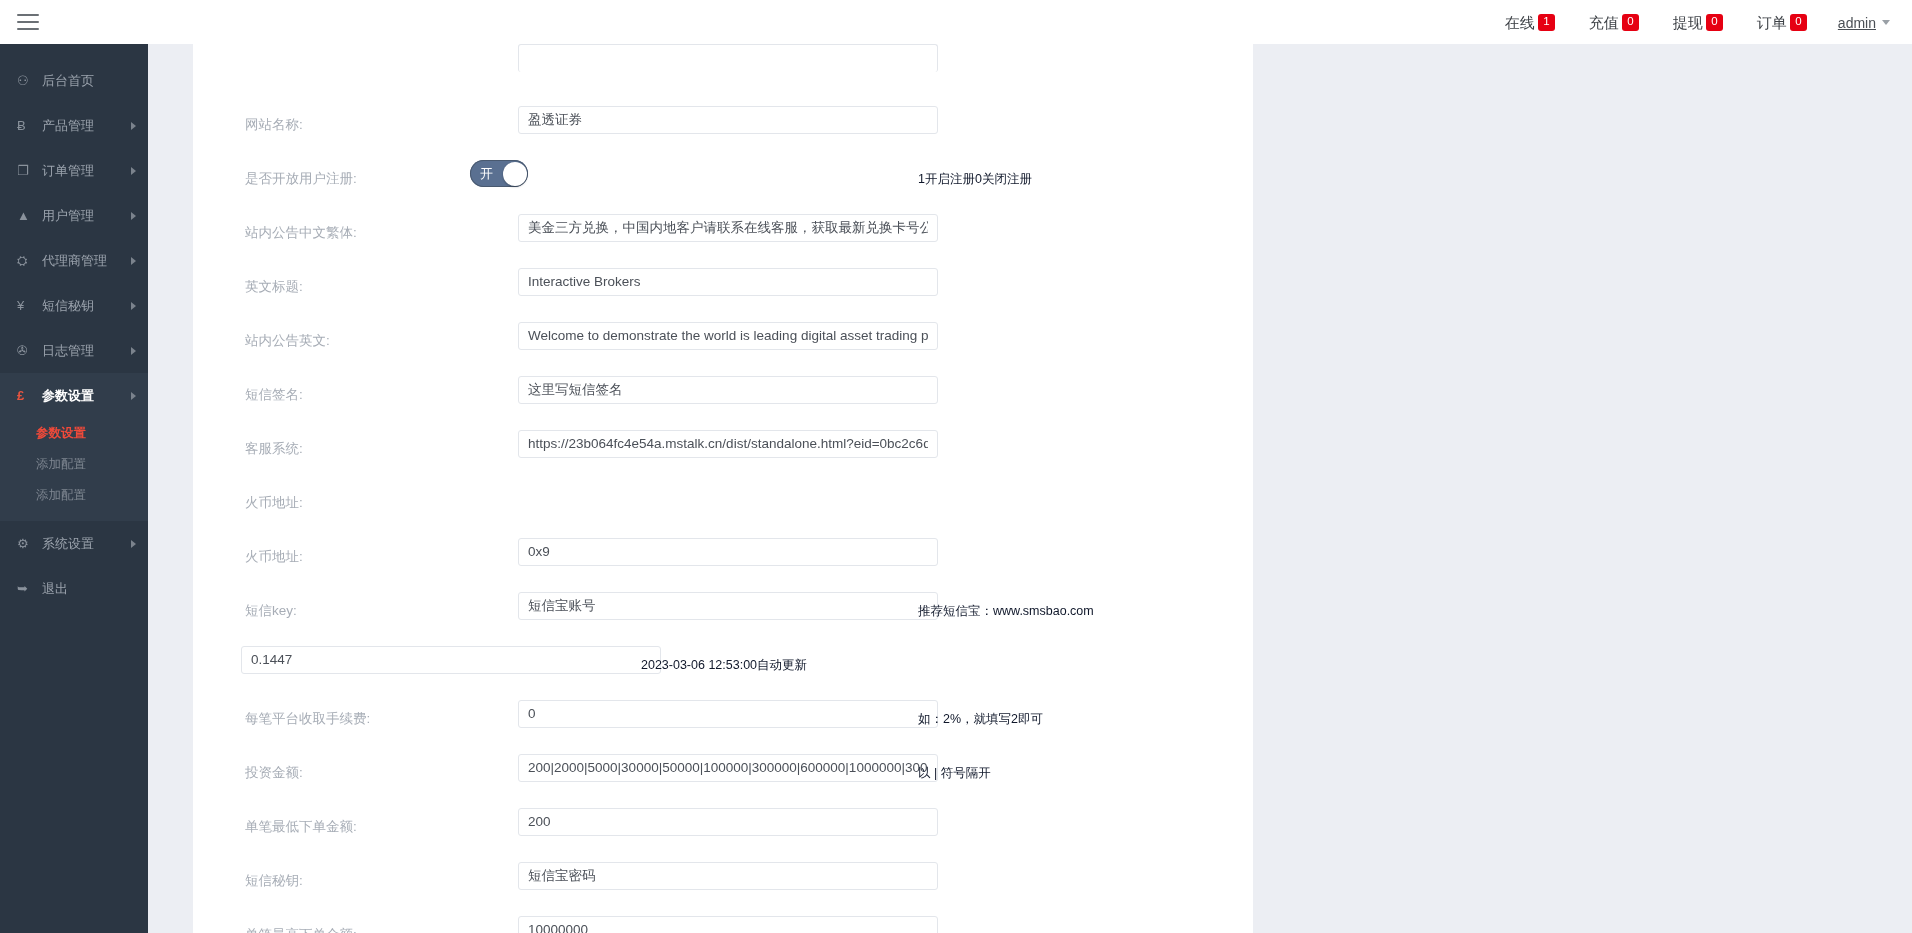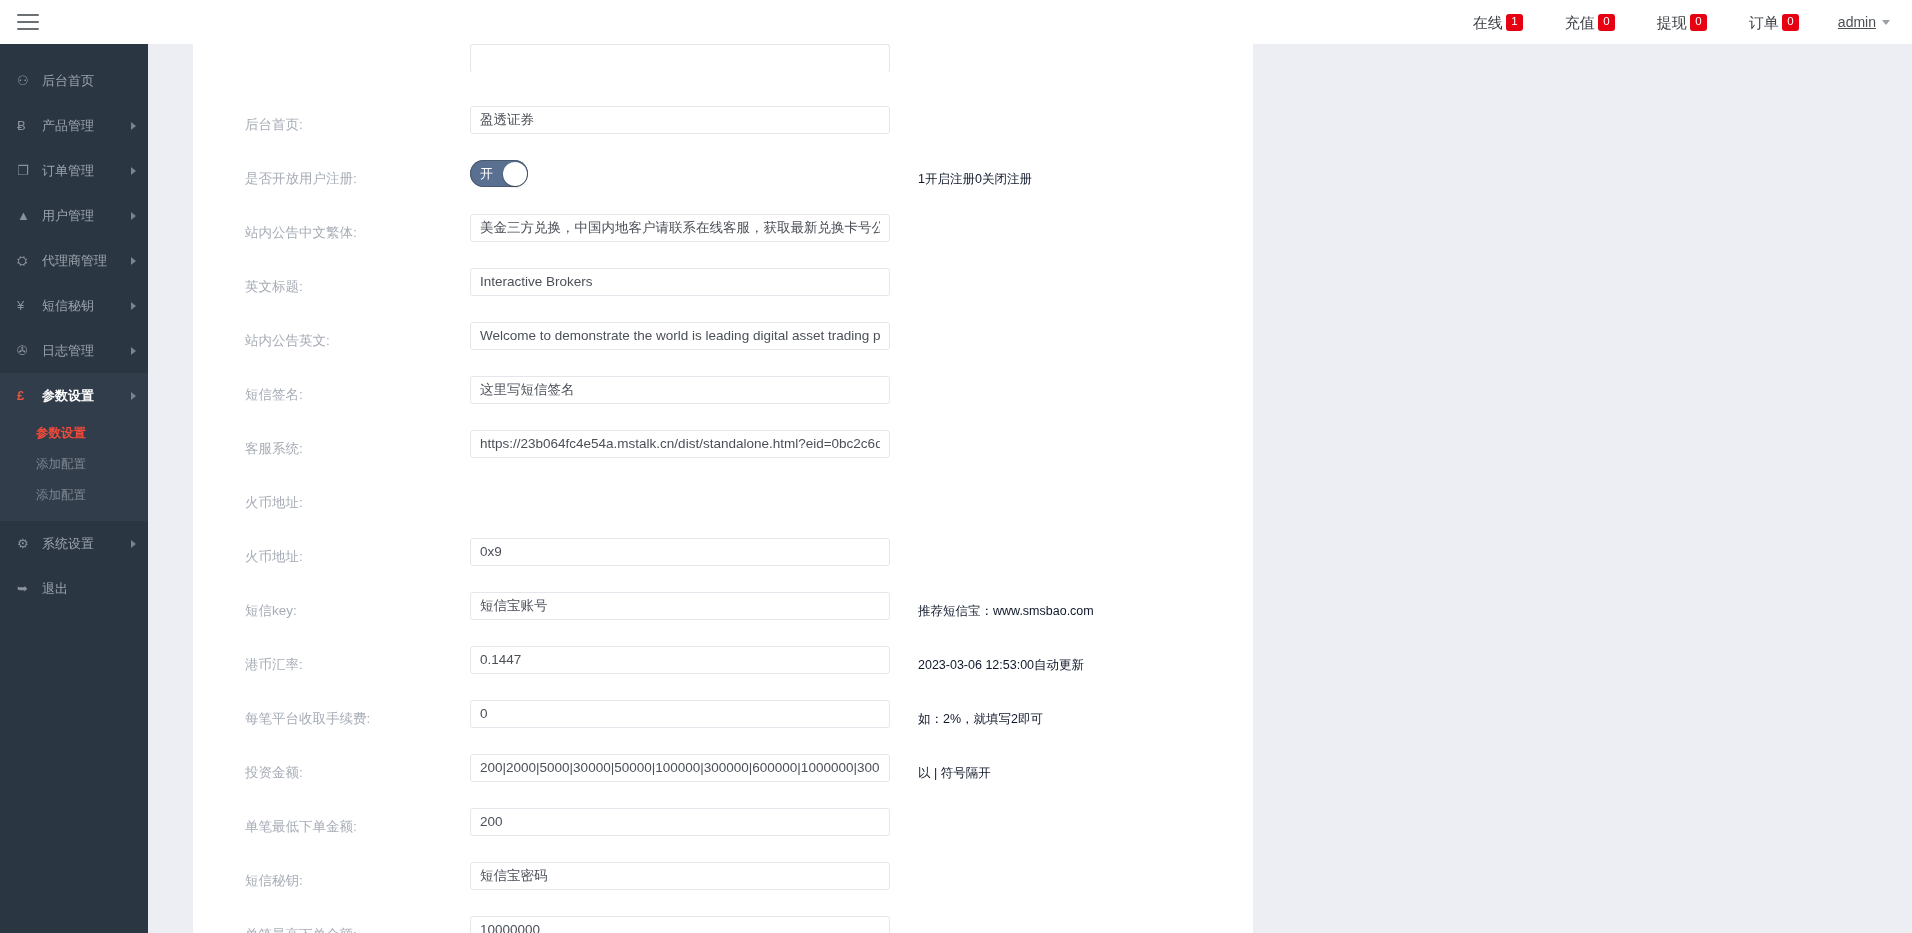--- a/index.html
+++ b/index.html
@@ -20,21 +20,21 @@
   }
   .hamburger {
     width: 56px; height: 44px;
     display: flex; flex-direction: column; align-items: center; justify-content: center;
     cursor: pointer;
   }
   .hamburger span {
     display: block; width: 22px; height: 2px; background: #6b7075; margin: 2.6px 0; border-radius: 1px;
   }
   .topbar-spacer { flex: 1 1 auto; }
-  .topbar-right { display: flex; align-items: center; gap: 12px; padding-right: 18px; }
+  .topbar-right { display: flex; align-items: flex-end; gap: 4px; padding-right: 18px; }
   .stat-btn {
     display: inline-flex; align-items: center; gap: 3px;
     font-size: 15px; color: #3b3f44;
     padding: 6px 10px; margin: 0 5px; cursor: pointer;
     background: transparent; border: none; line-height: 1;
   }
   .stat-btn .badge {
     display: inline-flex; align-items: center; justify-content: center;
     min-width: 17px; height: 17px; padding: 0 4px;
     background: #e60012; color: #fff; font-size: 11.5px;
@@ -109,21 +109,21 @@
     font-size: 13.5px; color: #a7adb6; line-height: 1.2;
     white-space: nowrap;
   }
   .fr-field { width: 420px; flex: 0 0 420px; }
   .fr-input {
     width: 100%; height: 28px;
     border: 1px solid #e3e6eb; border-radius: 3px;
     background: #fff; color: #4b5058;
     font-size: 13.5px; font-family: inherit;
     padding: 0 9px; line-height: 28px;
-    overflow: hidden; white-space: nowrap; text-overflow: clip;
+    overflow: hidden; white-space: nowrap; text-overflow: clip; margin-left: 48px;
   }
   .fr-input::placeholder { color: #bfc4cb; }
   .fr-help {
     flex: 1 1 auto; padding: 11px 0 0 28px;
     font-size: 12.5px; color: #0f172a; white-space: nowrap;
   }
 
   
   .switch {
     width: 58px; height: 27px; border-radius: 14px;
@@ -260,21 +260,21 @@
 
     <div class="content">
       <div class="panel">
         <div class="form" id="form-rows">
             <div class="form-row cut-row">
               <div class="fr-label"></div>
               <div class="fr-field"><input class="fr-input" readonly="" style=""></div>
             </div>
             <div class="scroll-gap"></div>
             <div class="form-row">
-              <div class="fr-label">后台首页:</div>
+              <div class="fr-label">网站名称:</div>
               <div class="fr-field"><input class="fr-input" type="text" value="盈透证券" style=""></div>
               <div class="fr-help"></div>
             </div>
             <div class="form-row">
               <div class="fr-label">是否开放用户注册:</div>
               <div class="fr-field"><div class="switch">
                   <span class="sw-text">开</span>
                   <span class="knob"></span>
                 </div></div>
               <div class="fr-help">1开启注册0关闭注册</div>
@@ -312,21 +312,20 @@
               <div class="fr-label">火币地址:</div>
               <div class="fr-field"><input class="fr-input" type="text" value="0x9" style=""></div>
               <div class="fr-help"></div>
             </div>
             <div class="form-row">
               <div class="fr-label">短信key:</div>
               <div class="fr-field"><input class="fr-input" type="text" value="短信宝账号" style=""></div>
               <div class="fr-help">推荐短信宝：www.smsbao.com</div>
             </div>
             <div class="form-row">
-              <div class="fr-label">港币汇率:</div>
               <div class="fr-field"><input class="fr-input" type="text" value="0.1447" style=""></div>
               <div class="fr-help">2023-03-06 12:53:00自动更新</div>
             </div>
             <div class="form-row">
               <div class="fr-label">每笔平台收取手续费:</div>
               <div class="fr-field"><input class="fr-input" type="text" value="0" style=""></div>
               <div class="fr-help">如：2%，就填写2即可</div>
             </div>
             <div class="form-row">
               <div class="fr-label">投资金额:</div>

